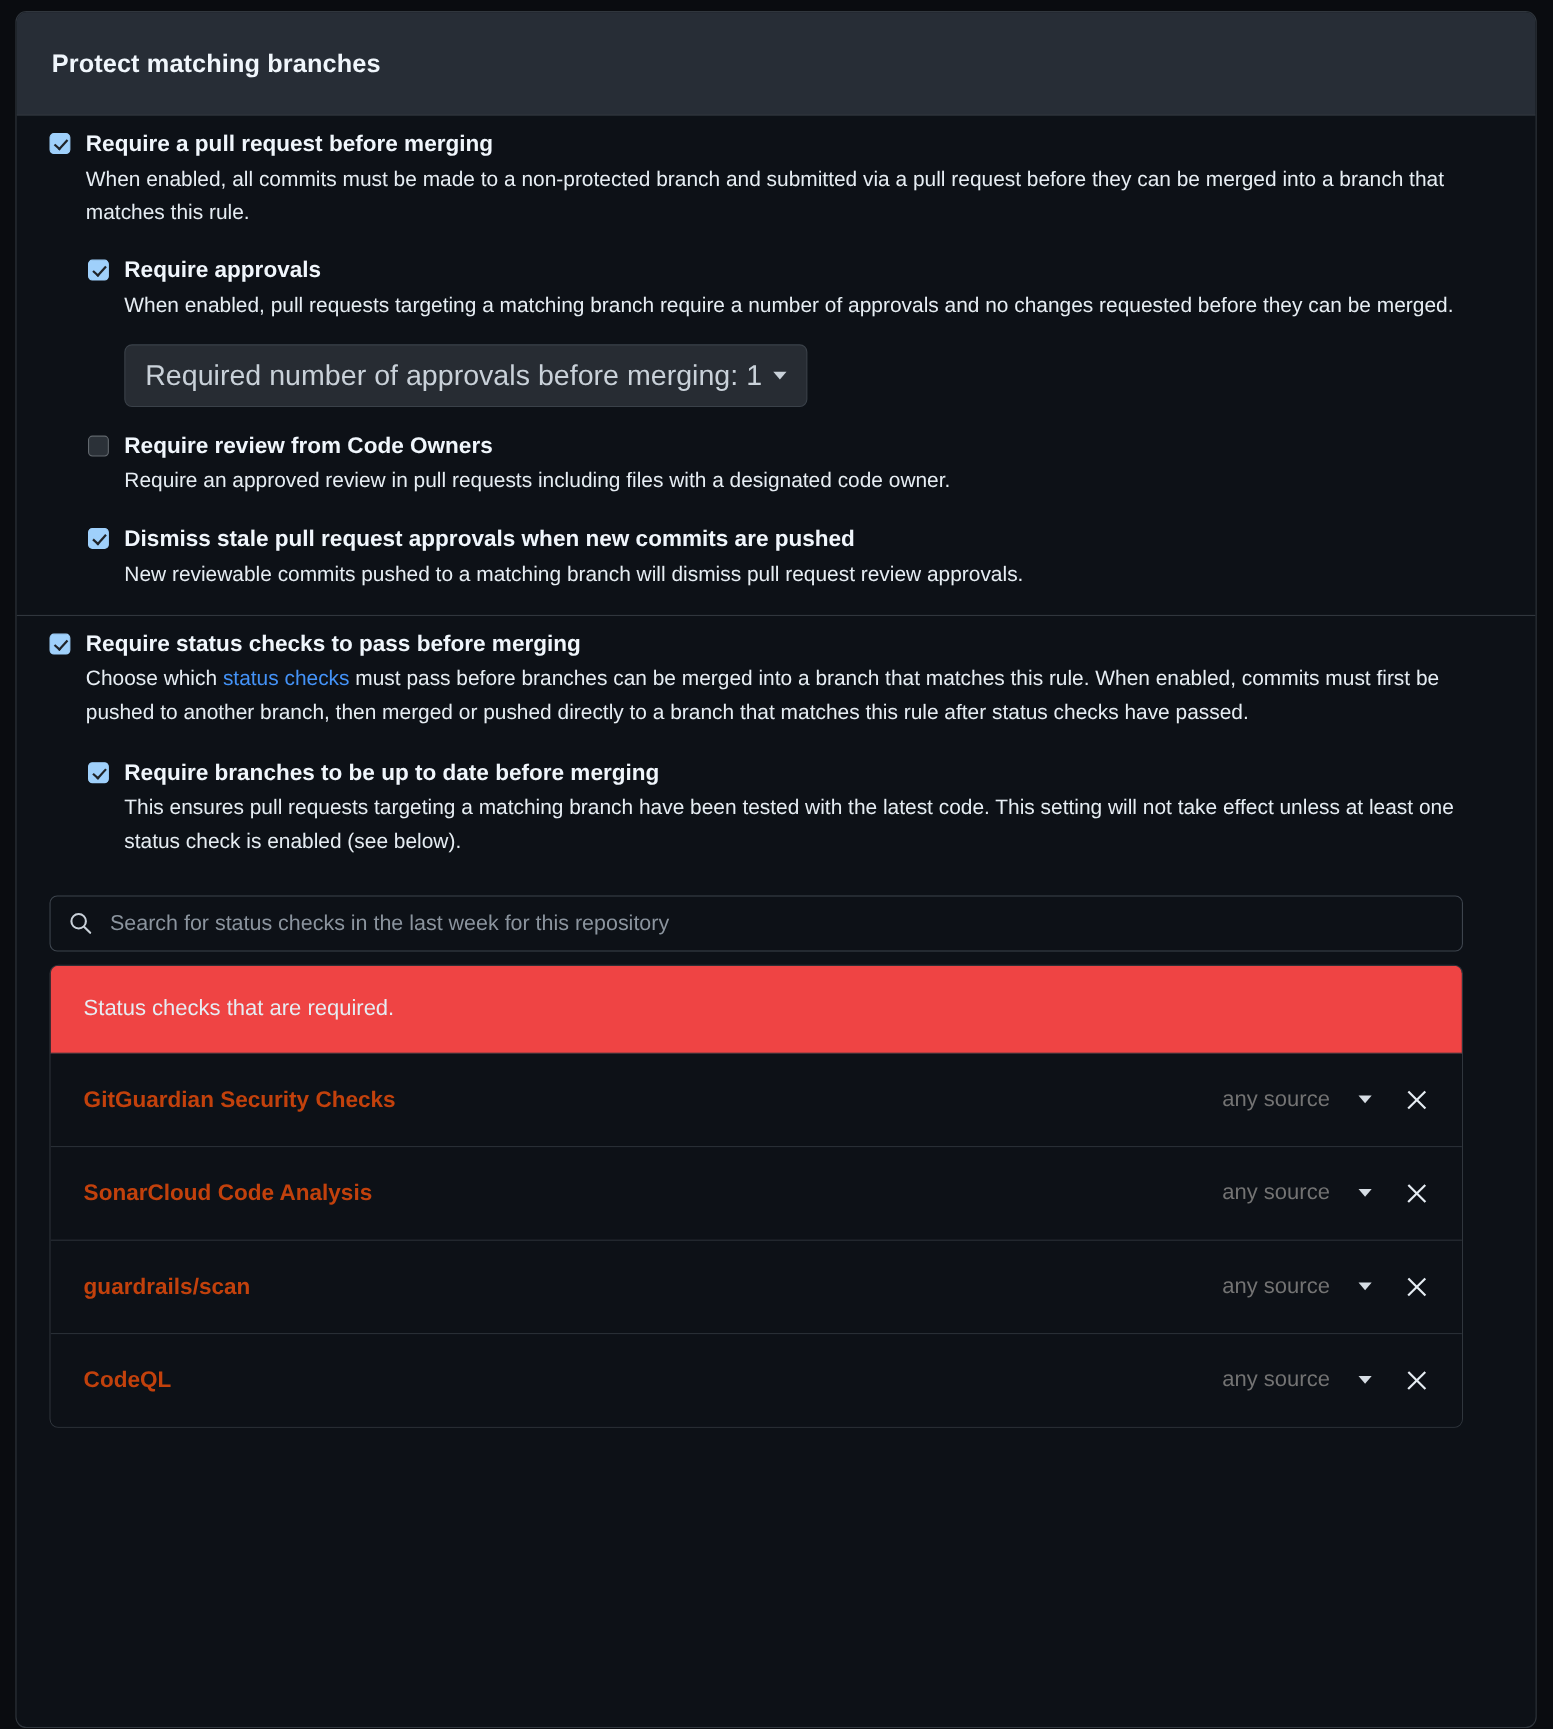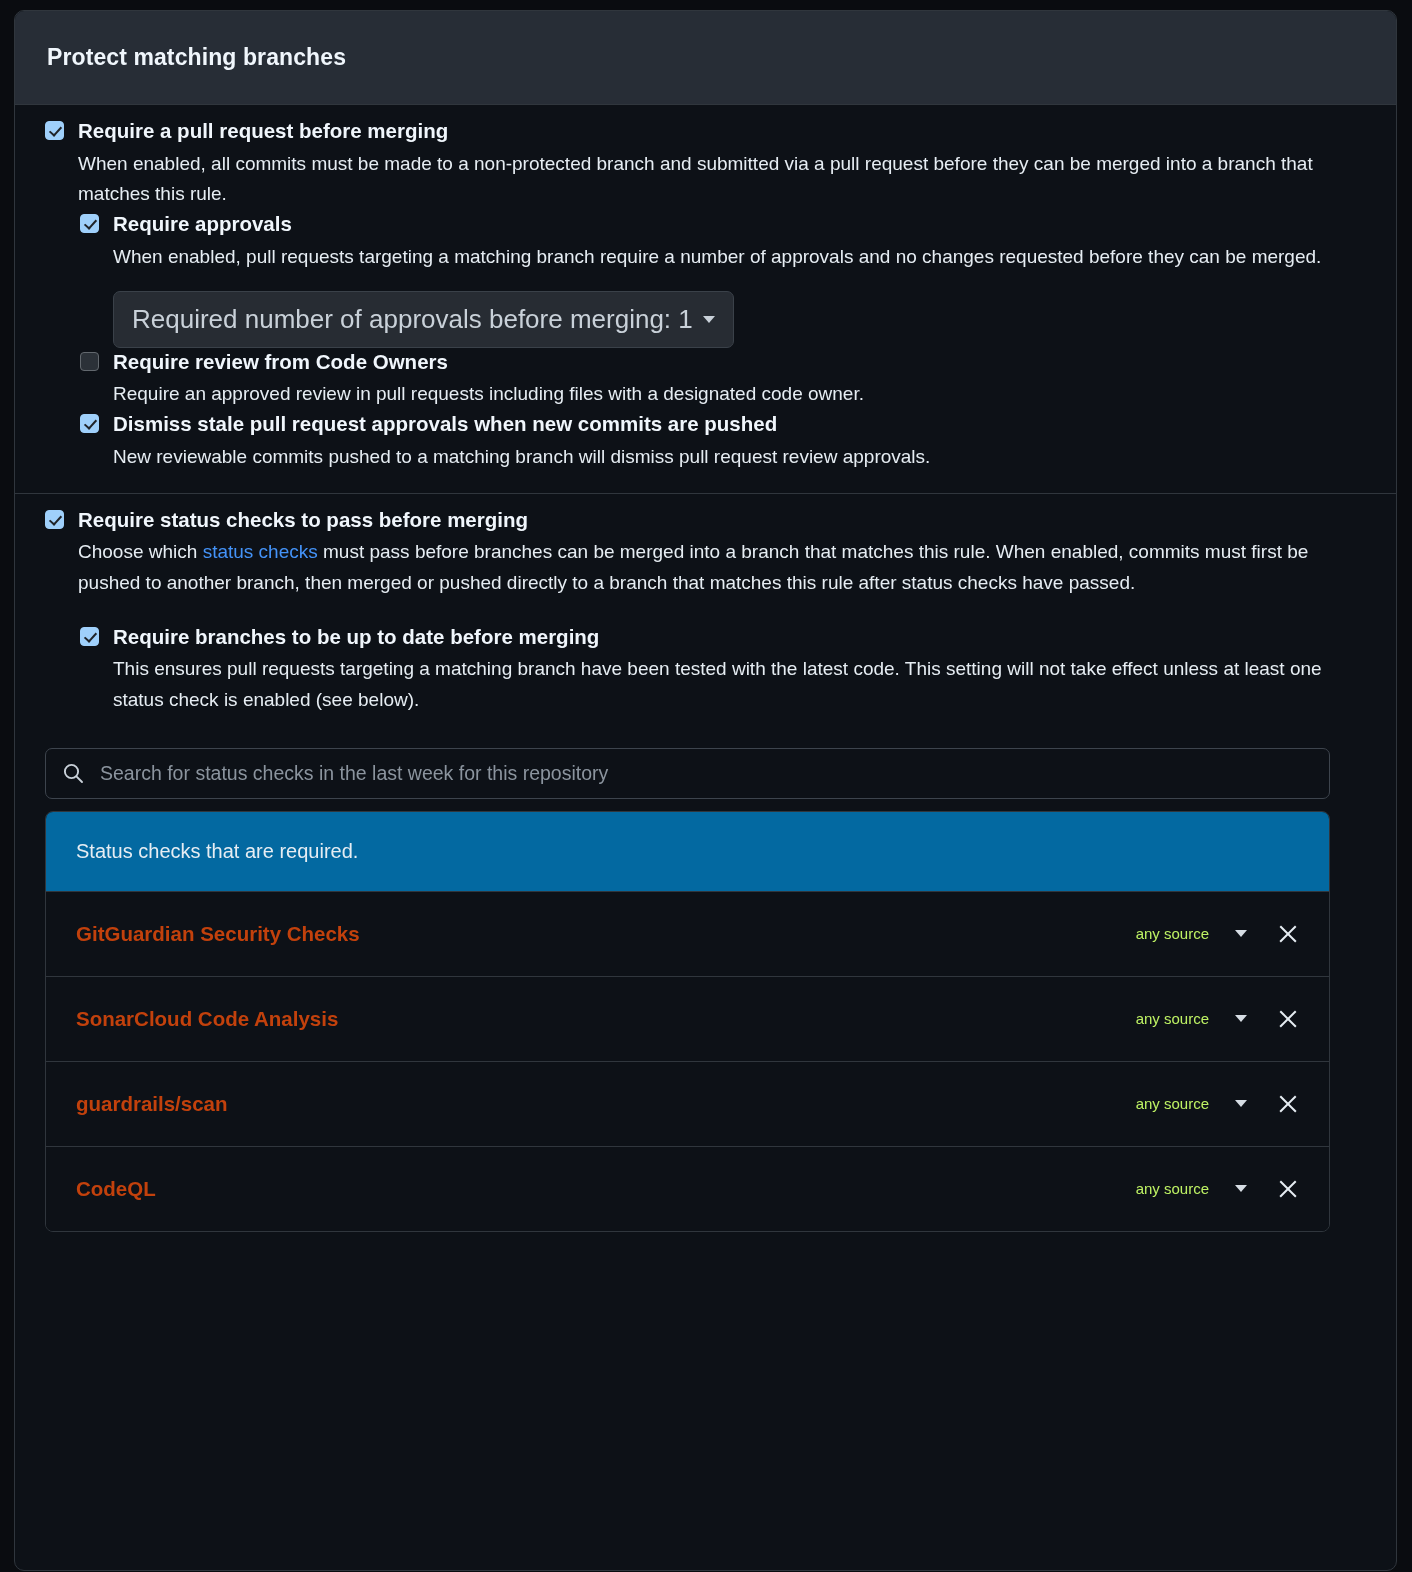--- a/index.html
+++ b/index.html
@@ -105,21 +105,21 @@
     color: #e6edf3;
     margin: 4px 0 0 0;
     max-width: 1245px;
     font-weight: 400;
   }
   .link {
     color: #4493f8;
     text-decoration: none;
   }
 
-  .nested { margin-left: 35px; }
+  .nested { margin-left: 35px; margin-top: 22px; }
   .nested2 { margin-left: 35px; margin-top: 24px; }
 
   
   .approval-select {
     display: inline-flex;
     align-items: center;
     gap: 10px;
     background: #272c33;
     border: 1px solid #3a4149;
     border-radius: 7px;
@@ -168,21 +168,21 @@
   
   .checks-list {
     margin-top: 12px;
     width: 1285px;
     border: 1px solid #30363d;
     border-radius: 8px;
     overflow: hidden;
     box-sizing: border-box;
   }
   .checks-head {
-    background: #0369a1;
+    background: #ef4444;
     padding: 28px 30px;
     font-size: 20px;
     color: #e6edf3;
     border-bottom: 1px solid #30363d;
   }
   .check-row {
     display: flex;
     align-items: center;
     padding: 30px 30px;
     border-bottom: 1px solid #30363d;
@@ -197,22 +197,22 @@
     color: #c2410c;
     flex: 1 1 auto;
   }
   .check-right {
     display: flex;
     align-items: center;
     gap: 0;
     flex: 0 0 auto;
   }
   .source-link {
-    color: #bef264;
-    font-size: 15px;
+    color: #737373;
+    font-size: 20px;
     text-decoration: none;
     cursor: pointer;
   }
   .source-caret {
     width: 0; height: 0;
     border-left: 6px solid transparent;
     border-right: 6px solid transparent;
     border-top: 7px solid #d6dde4;
     display: inline-block;
     margin-left: 26px;

